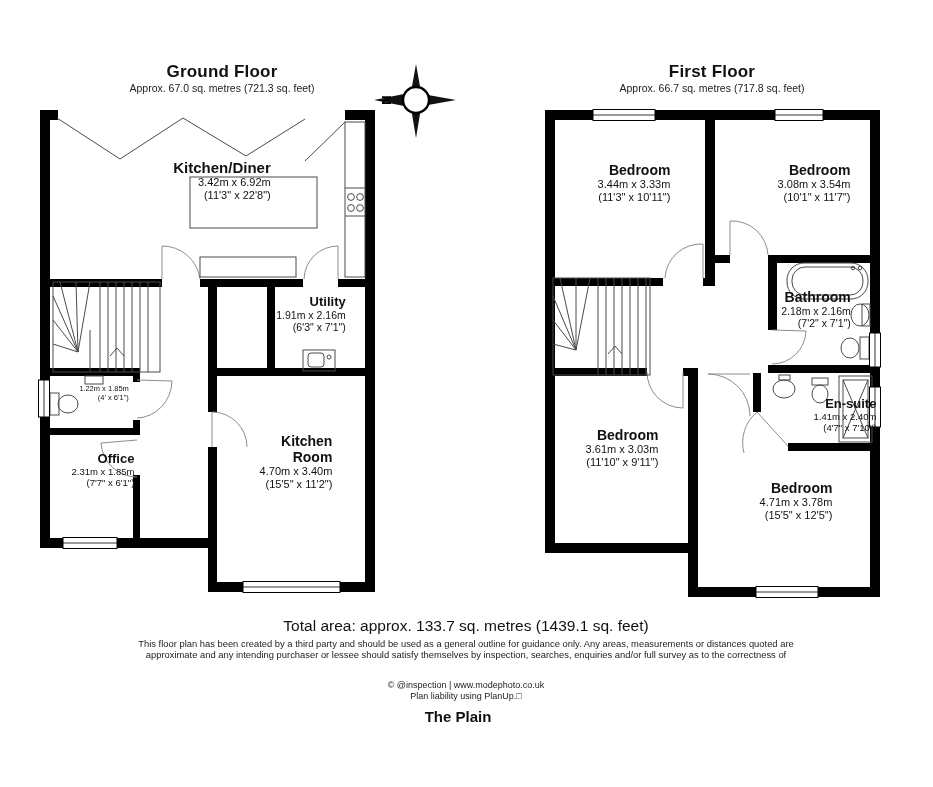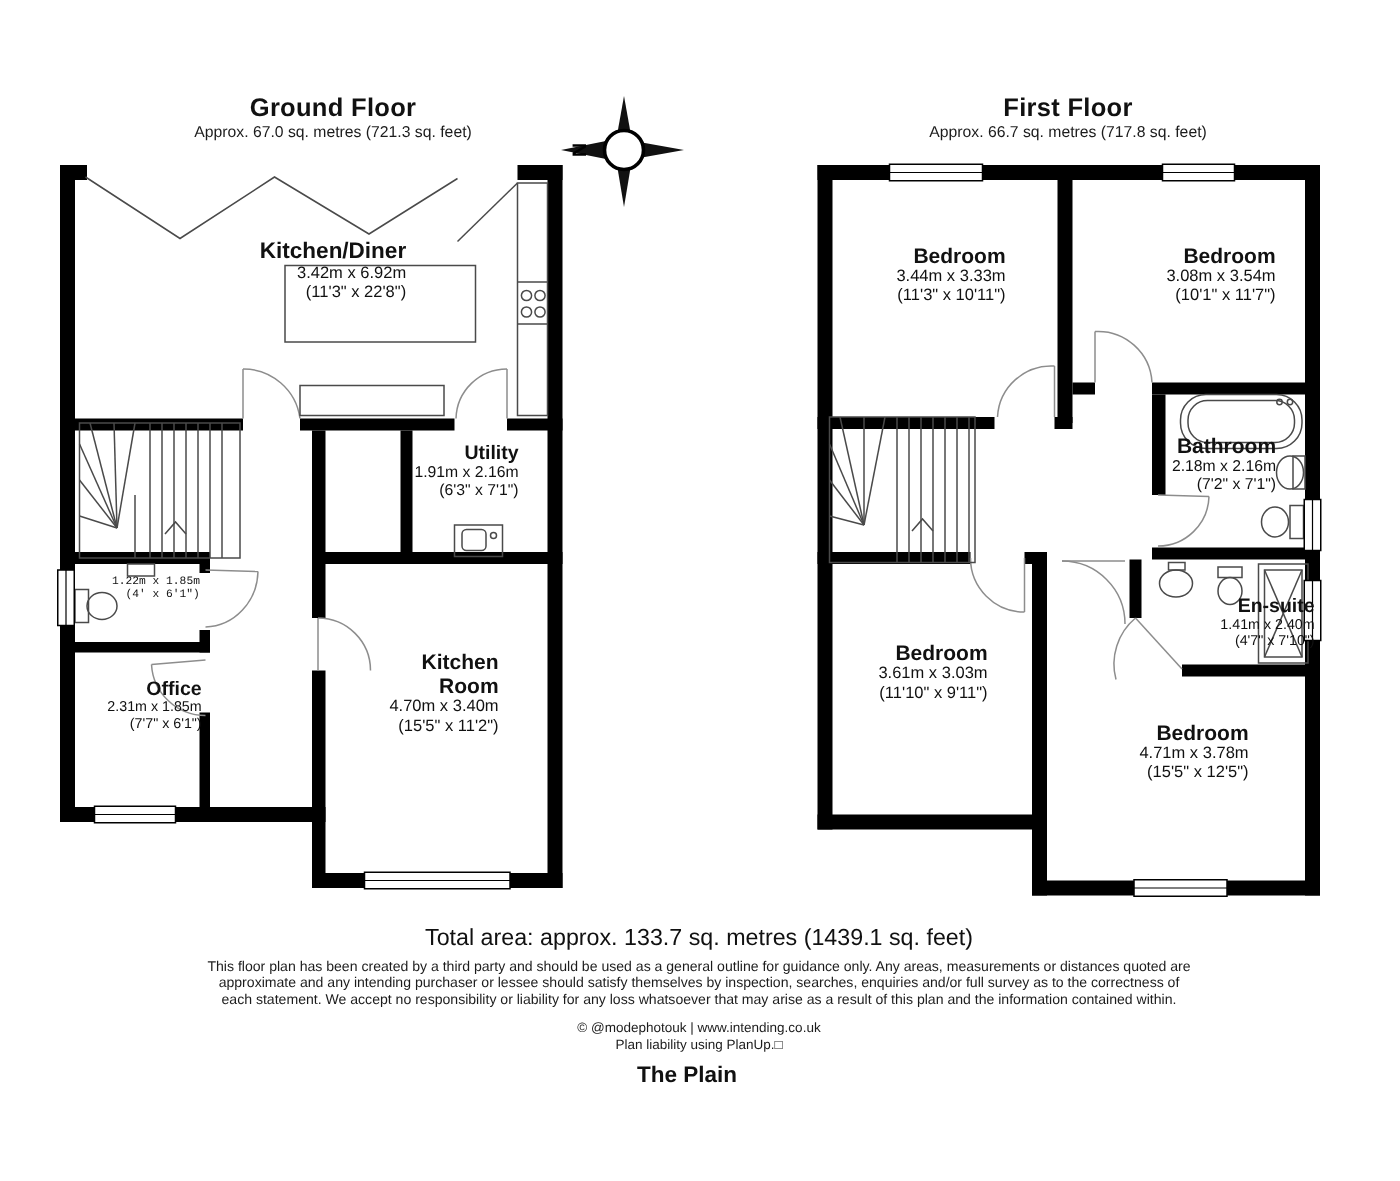--- a/index.html
+++ b/index.html
@@ -9,21 +9,21 @@
   .ctr{transform:translateX(-50%);text-align:center;white-space:nowrap;}
   .floor-title{font-weight:bold;font-size:17px;letter-spacing:.2px;}
   .floor-sub{font-size:10.5px;color:#1c1c1c;}
   .lbl{position:absolute;transform:translateX(-50%);text-align:right;white-space:nowrap;line-height:1.16;}
   .rname{font-weight:bold;font-size:14px;}
   .rname.lg{font-size:15px;}
   .rname.sm{font-size:13px;}
   .rdim{font-size:11px;}
   .rdim.md{font-size:10.5px;}
   .rdim.sm{font-size:9.5px;}
-  .lbl.tiny div{font-size:7.5px;line-height:1.2;font-family:Liberation Mono, monospace;}
+  .lbl.tiny div{font-size:7.5px;line-height:1.2;}
   .total{font-size:15.5px;}
   .disc{font-size:9.4px;color:#1c1c1c;}
   .credit{font-size:9px;color:#1c1c1c;}
   .pname{font-weight:bold;font-size:15px;}
   svg{position:absolute;overflow:visible;}
   .w{fill:#000;stroke:none;}
   .t{fill:none;stroke:#4a4a4a;stroke-width:1;}
   .tf{fill:#fff;stroke:#4a4a4a;stroke-width:1;}
   .d{fill:none;stroke:#8d8d8d;stroke-width:1;}
   .winr{fill:#fff;stroke:#000;stroke-width:1;}
@@ -303,18 +303,17 @@
   </div>
   <div class="lbl" style="left:796px;top:480px">
     <div class="rname">Bedroom</div>
     <div class="rdim">4.71m x 3.78m</div>
     <div class="rdim">(15'5" x 12'5")</div>
   </div>
 
   <div class="abs ctr total" style="left:466px;top:617px">Total area: approx. 133.7 sq. metres (1439.1 sq. feet)</div>
   <div class="abs ctr disc" style="left:466px;top:638px">This floor plan has been created by a third party and should be used as a general outline for guidance only. Any areas, measurements or distances quoted are</div>
   <div class="abs ctr disc" style="left:466px;top:649px">approximate and any intending purchaser or lessee should satisfy themselves by inspection, searches, enquiries and/or full survey as to the correctness of</div>
-  <div class="abs ctr disc" style="left:466px;top:660px">each statement. We accept no responsibility or liability for any loss whatsoever that may arise as a result of this plan and the information contained within.</div>
-  <div class="abs ctr credit" style="left:466px;top:680px">© @modephotouk | www.intending.co.uk</div>
+  <div class="abs ctr credit" style="left:466px;top:680px">© @inspection | www.modephoto.co.uk</div>
   <div class="abs ctr credit" style="left:466px;top:691px">Plan liability using PlanUp.□</div>
   <div class="abs ctr pname" style="left:458px;top:708px">The Plain</div>
 
 </div>
 
 </body></html>

